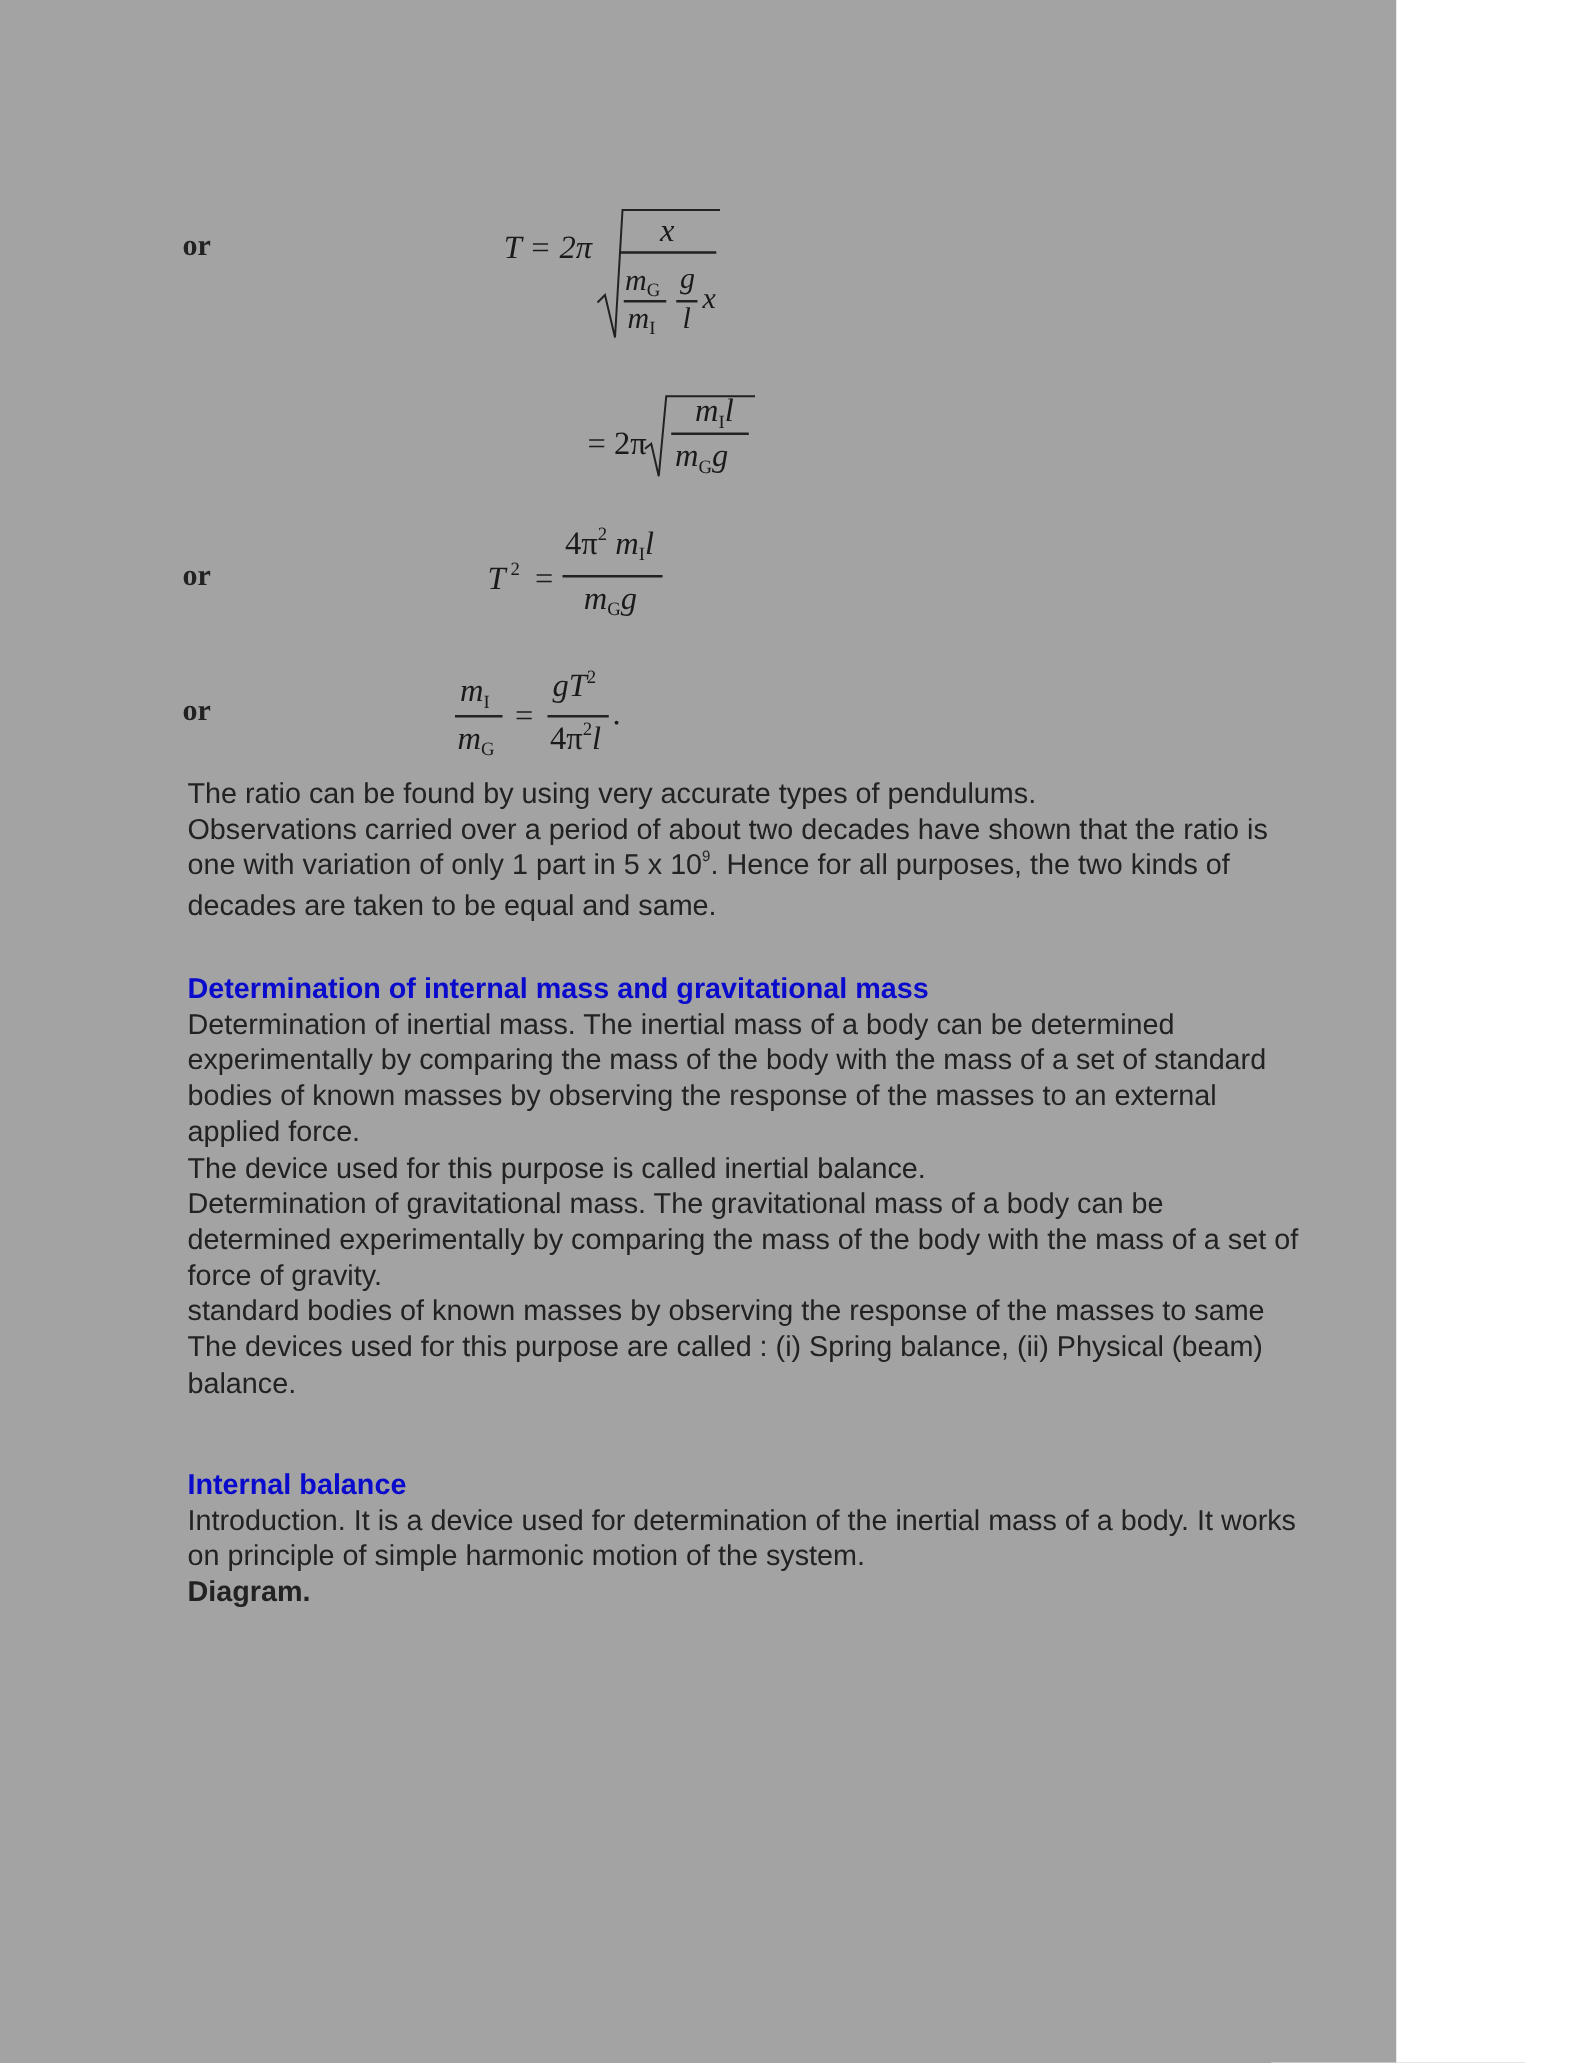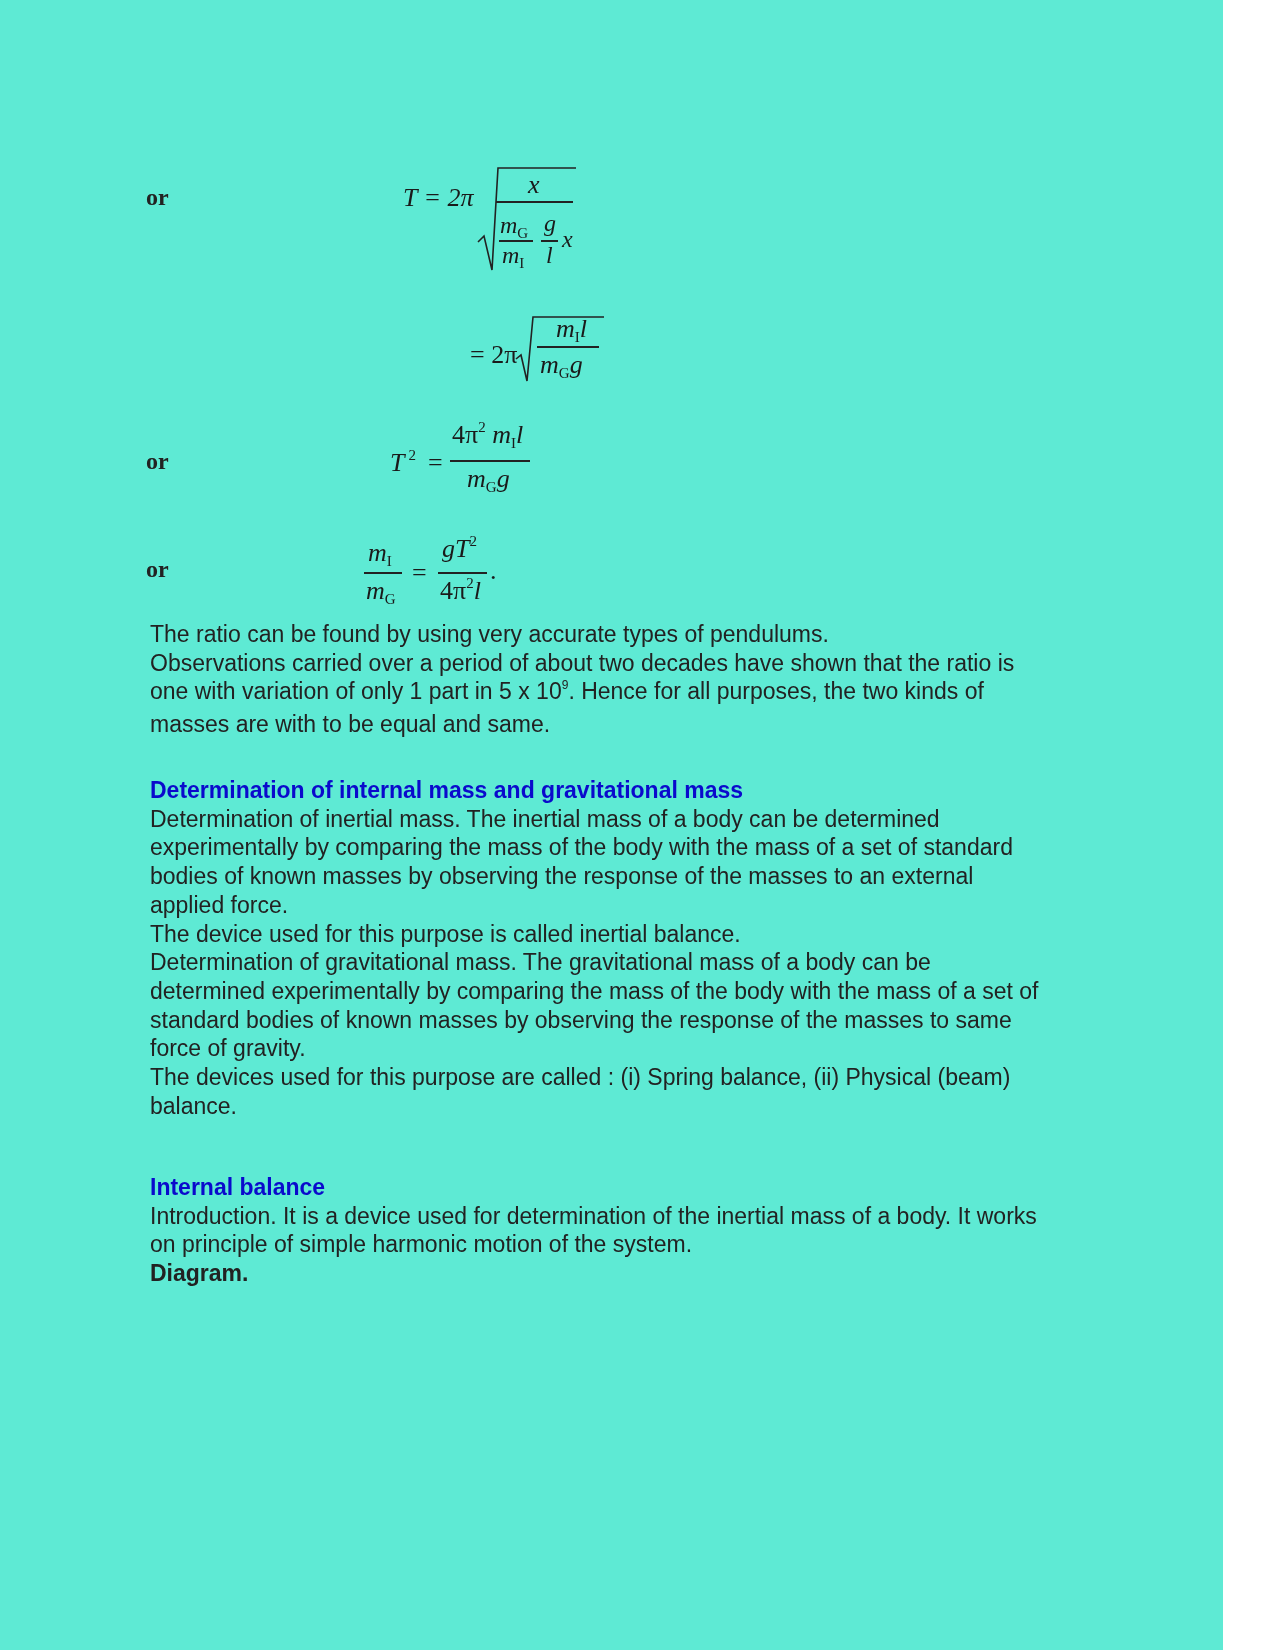--- a/index.html
+++ b/index.html
@@ -1,17 +1,17 @@
 <!DOCTYPE html>
 <html><head>
 <meta charset="utf-8">
 <style>
   html, body { margin: 0; padding: 0; background: #ffffff; }
   body { width: 1275px; height: 1650px; position: relative; overflow: hidden; }
-  .page { position: absolute; left: 0; top: 0; width: 1223px; height: 1650px; background: #5eead4; }
+  .page { position: absolute; left: 0; top: 0; width: 1117px; height: 1650px; background: #a3a3a3; }
 
   
   .math { position: absolute; font-family: "DejaVu Serif", "Liberation Serif", serif; color: #1a1a1a; }
   .or { position: absolute; left: 146px; font-family: "Liberation Serif", serif; font-weight: bold; font-size: 24px; color: #222; }
   .it { font-style: italic; }
   .mv { font-family: "Liberation Serif", serif; font-size: 26px; color: #1a1a1a; }
   .sub { font-size: 15px; font-style: normal; position: relative; top: 5px; }
   .sup { font-size: 15px; position: relative; top: -11px; }
   .abs { position: absolute; white-space: nowrap; text-align: right; }
   .hbar { position: absolute; height: 1.5px; background: #222; }
@@ -73,34 +73,34 @@
     <span class="abs mv it" style="left:442px;top:534px;"><span>gT</span><span class="sup" style="font-style:normal;">2</span></span>
     <div class="hbar" style="left:438px;top:572px;width:49px;"></div>
     <span class="abs mv" style="left:440px;top:576px;"><span>4π</span><span class="sup">2</span><span class="it">l</span></span>
     <span class="abs mv" style="left:490px;top:556px;">.</span>
   </div>
 
   <div class="txt" style="top:620px;">
     <div>The ratio can be found by using very accurate types of pendulums.</div>
     <div>Observations carried over a period of about two decades have shown that the ratio is</div>
     <div><span>one with variation of only 1 part in 5 x 10</span><span class="sup9">9</span><span>. Hence for all purposes, the two kinds of</span></div>
-    <div>masses are with to be equal and same.</div>
+    <div>decades are taken to be equal and same.</div>
   </div>
 
   <div class="txt" style="top:776px;">
     <div class="heading">Determination of  internal mass and gravitational mass</div>
     <div>Determination of inertial mass. The inertial mass of a body can be determined</div>
     <div>experimentally by comparing the mass of the body with the mass of a set of standard</div>
     <div>bodies of known masses by observing the response of the masses to an external</div>
     <div>applied force.</div>
     <div>The device used for this purpose is called inertial balance.</div>
     <div>Determination of gravitational mass. The gravitational mass of a body can be</div>
     <div>determined experimentally by comparing the mass of the body with the mass of a set of</div>
+    <div>force of gravity.</div>
     <div>standard bodies of known masses by observing the response of the masses to same</div>
-    <div>force of gravity.</div>
     <div>The devices used for this purpose are called : (i) Spring balance, (ii) Physical (beam)</div>
     <div>balance.</div>
   </div>
 
   <div class="txt" style="top:1161px;margin-top:12px;">
     <div class="heading">Internal balance</div>
     <div>Introduction. It is a device used for determination of the inertial mass of a body. It works</div>
     <div>on principle of simple harmonic motion of the system.</div>
     <div class="bold">Diagram.</div>
   </div>

